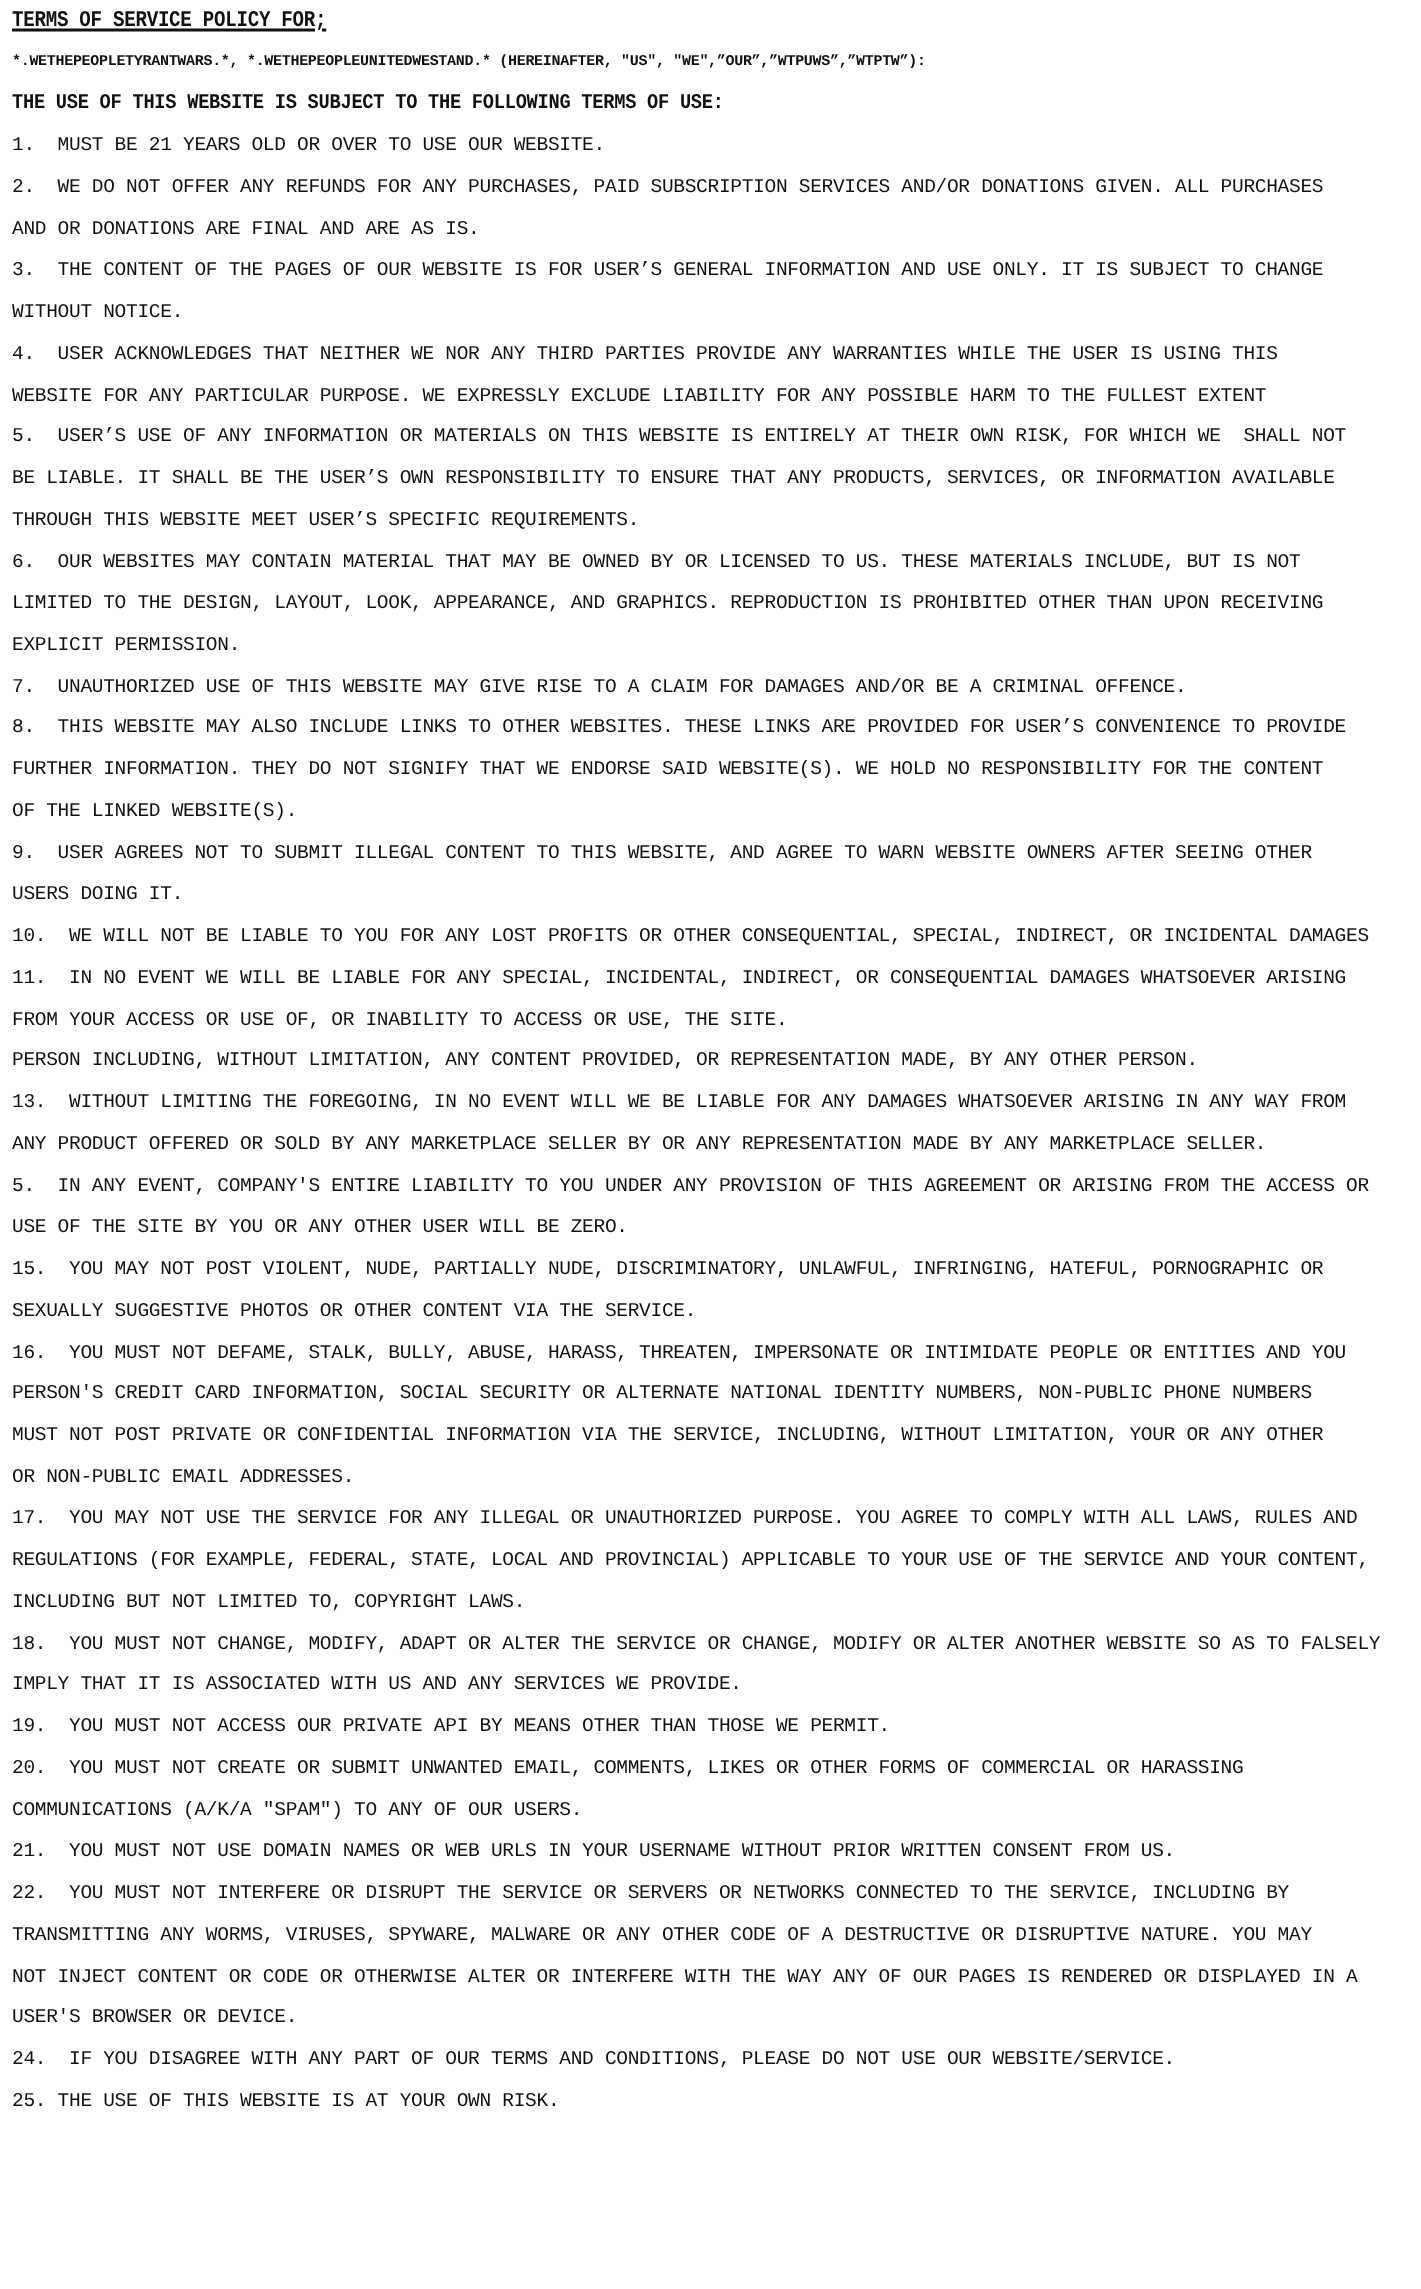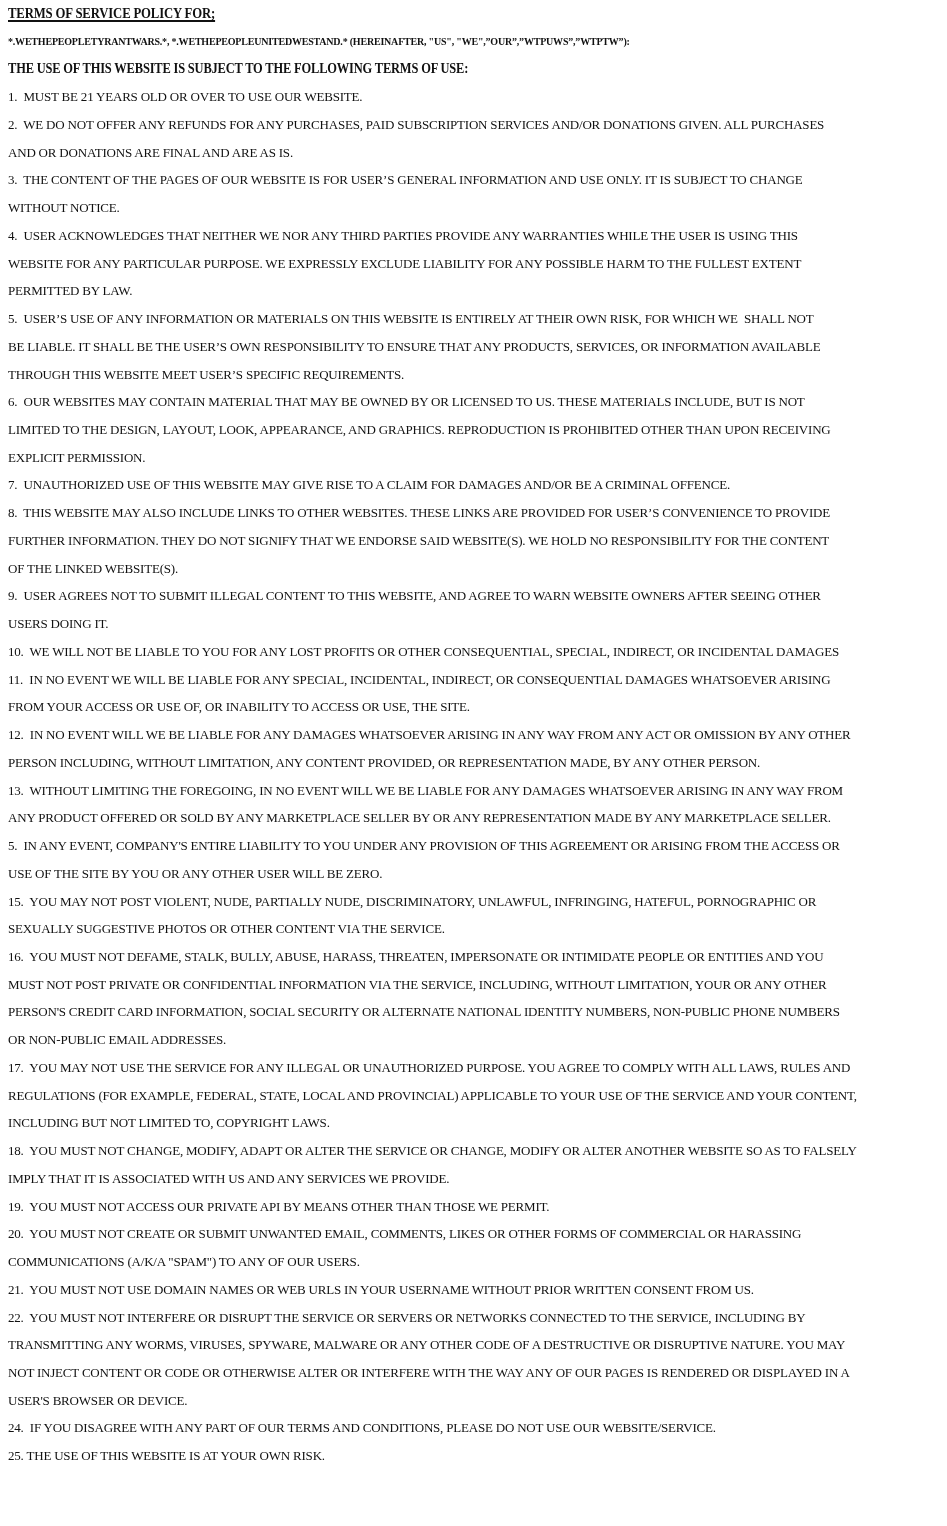--- a/index.html
+++ b/index.html
@@ -6,21 +6,21 @@
     margin: 0;
     padding: 0;
   }
   body {
     background: #ffffff;
     width: 947px;
     height: 1526px;
     overflow: hidden;
   }
   .doc {
-    font-family: Liberation Serif, serif;
+    font-family: Liberation Mono, monospace;
     color: #111111;
     padding: 0 0 0 8px;
     width: 939px;
   }
   .line {
     white-space: pre;        
     line-height: 27.74px;
     height: 27.74px;
     font-size: 13px;
     letter-spacing: -0.2px;
@@ -55,47 +55,45 @@
   <div class="line subtitle-line">*.WETHEPEOPLETYRANTWARS.*, *.WETHEPEOPLEUNITEDWESTAND.* (HEREINAFTER, "US", "WE",”OUR”,”WTPUWS”,”WTPTW”):</div>
   <div class="line"><span class="intro-text">THE USE OF THIS WEBSITE IS SUBJECT TO THE FOLLOWING TERMS OF USE:</span></div>
   <div id="terms-list">
       <div class="line">1.  MUST BE 21 YEARS OLD OR OVER TO USE OUR WEBSITE.</div>
       <div class="line">2.  WE DO NOT OFFER ANY REFUNDS FOR ANY PURCHASES, PAID SUBSCRIPTION SERVICES AND/OR DONATIONS GIVEN. ALL PURCHASES</div>
       <div class="line">AND OR DONATIONS ARE FINAL AND ARE AS IS.</div>
       <div class="line">3.  THE CONTENT OF THE PAGES OF OUR WEBSITE IS FOR USER’S GENERAL INFORMATION AND USE ONLY. IT IS SUBJECT TO CHANGE</div>
       <div class="line">WITHOUT NOTICE.</div>
       <div class="line">4.  USER ACKNOWLEDGES THAT NEITHER WE NOR ANY THIRD PARTIES PROVIDE ANY WARRANTIES WHILE THE USER IS USING THIS</div>
       <div class="line">WEBSITE FOR ANY PARTICULAR PURPOSE. WE EXPRESSLY EXCLUDE LIABILITY FOR ANY POSSIBLE HARM TO THE FULLEST EXTENT</div>
-      <div class="line">PERMITTED BY LAW.</div>
       <div class="line">5.  USER’S USE OF ANY INFORMATION OR MATERIALS ON THIS WEBSITE IS ENTIRELY AT THEIR OWN RISK, FOR WHICH WE  SHALL NOT</div>
       <div class="line">BE LIABLE. IT SHALL BE THE USER’S OWN RESPONSIBILITY TO ENSURE THAT ANY PRODUCTS, SERVICES, OR INFORMATION AVAILABLE</div>
       <div class="line">THROUGH THIS WEBSITE MEET USER’S SPECIFIC REQUIREMENTS.</div>
       <div class="line">6.  OUR WEBSITES MAY CONTAIN MATERIAL THAT MAY BE OWNED BY OR LICENSED TO US. THESE MATERIALS INCLUDE, BUT IS NOT</div>
       <div class="line">LIMITED TO THE DESIGN, LAYOUT, LOOK, APPEARANCE, AND GRAPHICS. REPRODUCTION IS PROHIBITED OTHER THAN UPON RECEIVING</div>
       <div class="line">EXPLICIT PERMISSION.</div>
       <div class="line">7.  UNAUTHORIZED USE OF THIS WEBSITE MAY GIVE RISE TO A CLAIM FOR DAMAGES AND/OR BE A CRIMINAL OFFENCE.</div>
       <div class="line">8.  THIS WEBSITE MAY ALSO INCLUDE LINKS TO OTHER WEBSITES. THESE LINKS ARE PROVIDED FOR USER’S CONVENIENCE TO PROVIDE</div>
       <div class="line">FURTHER INFORMATION. THEY DO NOT SIGNIFY THAT WE ENDORSE SAID WEBSITE(S). WE HOLD NO RESPONSIBILITY FOR THE CONTENT</div>
       <div class="line">OF THE LINKED WEBSITE(S).</div>
       <div class="line">9.  USER AGREES NOT TO SUBMIT ILLEGAL CONTENT TO THIS WEBSITE, AND AGREE TO WARN WEBSITE OWNERS AFTER SEEING OTHER</div>
       <div class="line">USERS DOING IT.</div>
       <div class="line">10.  WE WILL NOT BE LIABLE TO YOU FOR ANY LOST PROFITS OR OTHER CONSEQUENTIAL, SPECIAL, INDIRECT, OR INCIDENTAL DAMAGES</div>
       <div class="line">11.  IN NO EVENT WE WILL BE LIABLE FOR ANY SPECIAL, INCIDENTAL, INDIRECT, OR CONSEQUENTIAL DAMAGES WHATSOEVER ARISING</div>
       <div class="line">FROM YOUR ACCESS OR USE OF, OR INABILITY TO ACCESS OR USE, THE SITE.</div>
-      <div class="line">12.  IN NO EVENT WILL WE BE LIABLE FOR ANY DAMAGES WHATSOEVER ARISING IN ANY WAY FROM ANY ACT OR OMISSION BY ANY OTHER</div>
       <div class="line">PERSON INCLUDING, WITHOUT LIMITATION, ANY CONTENT PROVIDED, OR REPRESENTATION MADE, BY ANY OTHER PERSON.</div>
       <div class="line">13.  WITHOUT LIMITING THE FOREGOING, IN NO EVENT WILL WE BE LIABLE FOR ANY DAMAGES WHATSOEVER ARISING IN ANY WAY FROM</div>
       <div class="line">ANY PRODUCT OFFERED OR SOLD BY ANY MARKETPLACE SELLER BY OR ANY REPRESENTATION MADE BY ANY MARKETPLACE SELLER.</div>
       <div class="line">5.  IN ANY EVENT, COMPANY'S ENTIRE LIABILITY TO YOU UNDER ANY PROVISION OF THIS AGREEMENT OR ARISING FROM THE ACCESS OR</div>
       <div class="line">USE OF THE SITE BY YOU OR ANY OTHER USER WILL BE ZERO.</div>
       <div class="line">15.  YOU MAY NOT POST VIOLENT, NUDE, PARTIALLY NUDE, DISCRIMINATORY, UNLAWFUL, INFRINGING, HATEFUL, PORNOGRAPHIC OR</div>
       <div class="line">SEXUALLY SUGGESTIVE PHOTOS OR OTHER CONTENT VIA THE SERVICE.</div>
       <div class="line">16.  YOU MUST NOT DEFAME, STALK, BULLY, ABUSE, HARASS, THREATEN, IMPERSONATE OR INTIMIDATE PEOPLE OR ENTITIES AND YOU</div>
+      <div class="line">PERSON'S CREDIT CARD INFORMATION, SOCIAL SECURITY OR ALTERNATE NATIONAL IDENTITY NUMBERS, NON-PUBLIC PHONE NUMBERS</div>
       <div class="line">MUST NOT POST PRIVATE OR CONFIDENTIAL INFORMATION VIA THE SERVICE, INCLUDING, WITHOUT LIMITATION, YOUR OR ANY OTHER</div>
-      <div class="line">PERSON'S CREDIT CARD INFORMATION, SOCIAL SECURITY OR ALTERNATE NATIONAL IDENTITY NUMBERS, NON-PUBLIC PHONE NUMBERS</div>
       <div class="line">OR NON-PUBLIC EMAIL ADDRESSES.</div>
       <div class="line">17.  YOU MAY NOT USE THE SERVICE FOR ANY ILLEGAL OR UNAUTHORIZED PURPOSE. YOU AGREE TO COMPLY WITH ALL LAWS, RULES AND</div>
       <div class="line">REGULATIONS (FOR EXAMPLE, FEDERAL, STATE, LOCAL AND PROVINCIAL) APPLICABLE TO YOUR USE OF THE SERVICE AND YOUR CONTENT,</div>
       <div class="line">INCLUDING BUT NOT LIMITED TO, COPYRIGHT LAWS.</div>
       <div class="line">18.  YOU MUST NOT CHANGE, MODIFY, ADAPT OR ALTER THE SERVICE OR CHANGE, MODIFY OR ALTER ANOTHER WEBSITE SO AS TO FALSELY</div>
       <div class="line">IMPLY THAT IT IS ASSOCIATED WITH US AND ANY SERVICES WE PROVIDE.</div>
       <div class="line">19.  YOU MUST NOT ACCESS OUR PRIVATE API BY MEANS OTHER THAN THOSE WE PERMIT.</div>
       <div class="line">20.  YOU MUST NOT CREATE OR SUBMIT UNWANTED EMAIL, COMMENTS, LIKES OR OTHER FORMS OF COMMERCIAL OR HARASSING</div>
       <div class="line">COMMUNICATIONS (A/K/A "SPAM") TO ANY OF OUR USERS.</div>
       <div class="line">21.  YOU MUST NOT USE DOMAIN NAMES OR WEB URLS IN YOUR USERNAME WITHOUT PRIOR WRITTEN CONSENT FROM US.</div>

